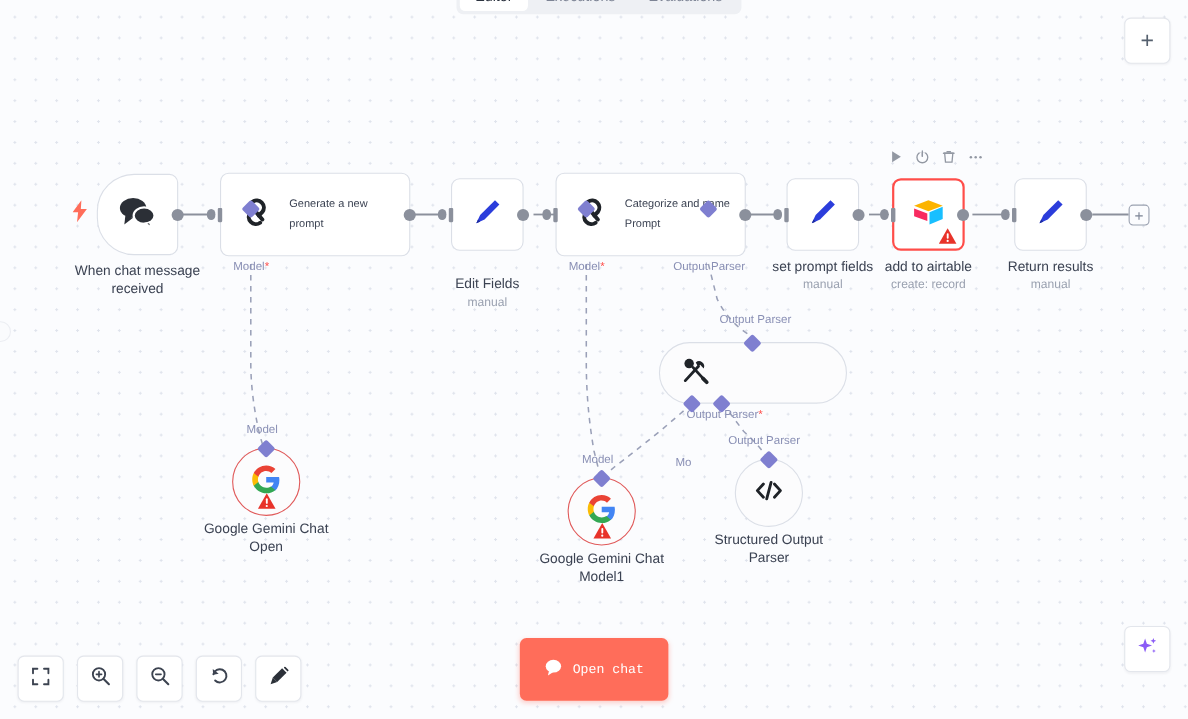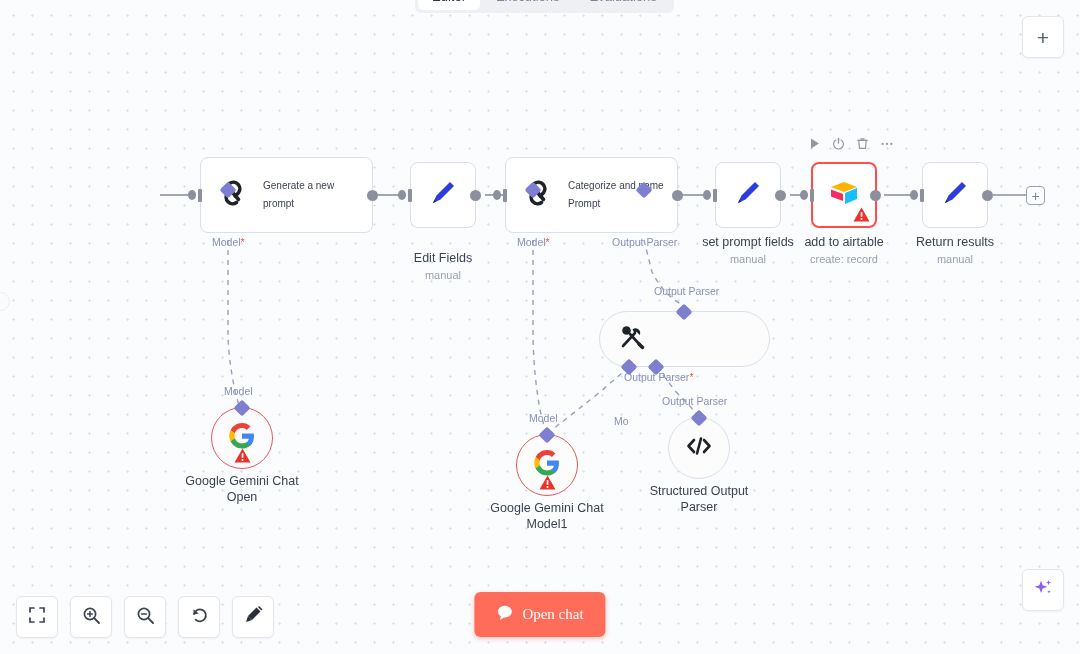--- a/index.html
+++ b/index.html
@@ -165,25 +165,25 @@
 
   .zoombar {
     position: absolute; left: 16px; bottom: 16px;
     display: flex; gap: 12px; z-index: 35;
   }
   .zoombar .sqbtn { position: relative; width: 42px; height: 42px; right: auto; top: auto; }
 
   .openchat {
     position: absolute; left: 50%; transform: translateX(-50%);
     bottom: 17px; z-index: 36;
-    height: 45px; padding: 0 22px;
+    height: 57px; padding: 0 22px;
     background: #ff6d5a; color: #ffffff;
     border: none; border-radius: 6px;
     display: flex; align-items: center; gap: 9px;
-    font-size: 15px; font-family: Liberation Serif, serif;
+    font-size: 12px; font-family: Liberation Mono, monospace;
     cursor: pointer;
     box-shadow: 0 2px 5px rgba(255,109,90,.32);
   }
 
   
   .edgehandle {
     position: absolute; left: -9px; top: 292px;
     width: 19px; height: 19px; border-radius: 50%;
     border: 1px solid #eceef3; background: #fafbfd; z-index: 8;
   }
@@ -222,20 +222,41 @@
       <path d="M533,240 L533,330 Q533,370 540,410 L545,430"></path>
 
       <path d="M644,240 L652,272 Q662,292 679,303 L684,310"></path>
 
       <path d="M629,367 L600,392 Q575,412 558,425 L552,430"></path>
 
       <path d="M657,367 L676,392 Q690,405 696,414 L699,420"></path>
     </g>
   </svg>
 
+  <div class="node trigger" style="left:88px; top:158px;">
+    <div class="bolt" style="left:-22px; top:24px;">
+      <svg width="14" height="20" viewBox="0 0 14 20">
+          <path d="M8 0 L0 11 H5 L4 20 L13 8 H7.5 Z" fill="#ff6d5a"></path>
+        </svg>
+    </div>
+    <div class="nbox">
+      <span>
+        <svg width="36" height="30" viewBox="0 0 36 30">
+          <ellipse cx="14" cy="11" rx="12" ry="9" fill="#2b2f36"></ellipse>
+          <path d="M7 18 L6 26 L14 20 Z" fill="#2b2f36"></path>
+          <ellipse cx="24" cy="18" rx="9.5" ry="7.5" fill="#2b2f36" stroke="#ffffff" stroke-width="2"></ellipse>
+          <path d="M29 24 L31 29 L25 25 Z" fill="#2b2f36" stroke="#ffffff" stroke-width="1.6"></path>
+        </svg>
+      </span>
+      <div class="port out"></div>
+    </div>
+    <div class="ncaption" style="top:80px;">
+      <div class="ntitle" style="white-space:normal; width:130px;">When chat message received</div>
+    </div>
+  </div>
 
   <div class="node wide" style="left:200px; top:157px;">
     <div class="nbox" style="width:173px;">
       <div class="port inarrow"></div>
       <div class="port in"></div>
       <span>
         <svg width="32" height="32" viewBox="0 0 32 32">
           <g fill="none" stroke="#1f2328" stroke-width="3.6" stroke-linecap="round">
             <path d="M12.5 6.5 a6.5 6.5 0 0 1 9 9.2 l-3.2 3.2"></path>
             <path d="M19.5 25.5 a6.5 6.5 0 0 1 -9 -9.2 l3.2 -3.2"></path>

